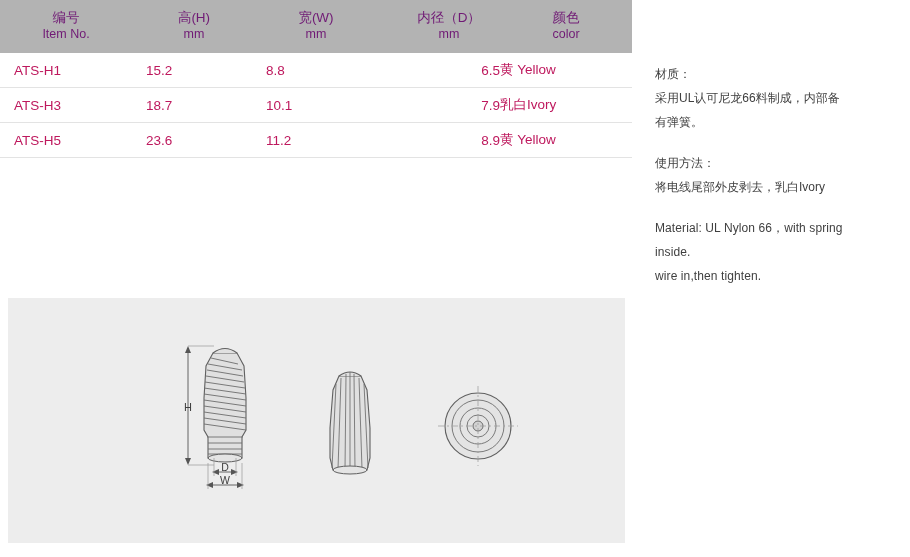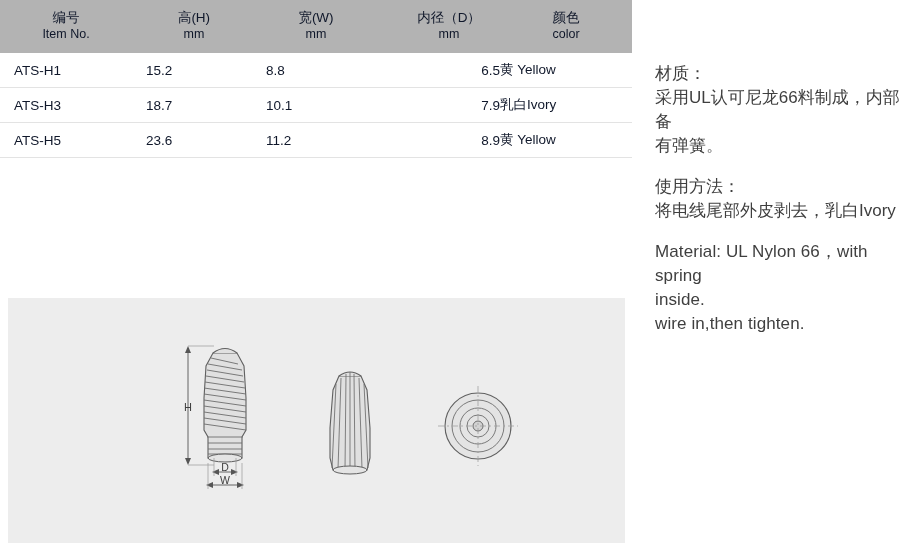--- a/index.html
+++ b/index.html
@@ -27,34 +27,34 @@
     border-collapse: collapse;
     width: 632px;
     table-layout: fixed;
   }
   .spec-table thead tr {
     background: #b3b3b3;
   }
   .spec-table thead th {
     padding: 9px 0 10px 0;
     font-weight: normal;
-    color: #0f172a;
+    color: #701a75;
     font-size: 13px;
     line-height: 17px;
     text-align: center;
     vertical-align: middle;
     margin-left: 19px;
   }
   .spec-table thead th .l1 { display:block; font-size: 13.5px; }
   .spec-table thead th .l2 { display:block; font-size: 12.5px; }
   .spec-table thead th.first { text-align: center; }
 
   .spec-table tbody td {
     font-size: 13.5px;
-    color: #0f172a;
+    color: #be185d;
     padding: 8px 0;
     border-bottom: 1px solid #e3e3e3;
     height: 30px;
   }
   .spec-table tbody tr:last-child td { border-bottom: 1px solid #e3e3e3; }
   .col-item   { width: 118px; text-align: left; padding-left: 14px !important; }
   .col-h      { width: 124px; text-align: left; padding-left: 28px !important;}
   .col-w      { width: 124px; text-align: left; padding-left: 24px !important;}
   .col-d      { width: 134px; text-align: right; padding-left: 32px !important;}
   .col-color  { width: 132px; text-align: left; }
@@ -65,21 +65,21 @@
     left: 8px; top: 298px;
     width: 617px; height: 245px;
     background: #ededed;
   }
 
   
   .notes {
     position: absolute;
     left: 655px; top: 62px;
     width: 248px;
-    font-size: 17px;
+    font-size: 12px;
     line-height: 24px;
     color: #3f3f3f;
   }
   .notes .block { margin-bottom: 17px; }
   .notes .block:last-child { margin-bottom: 0; }
   .notes .line { display: block; }
   .notes .en { letter-spacing: 0.1px; }
 </style>
 </head>
 <body>

